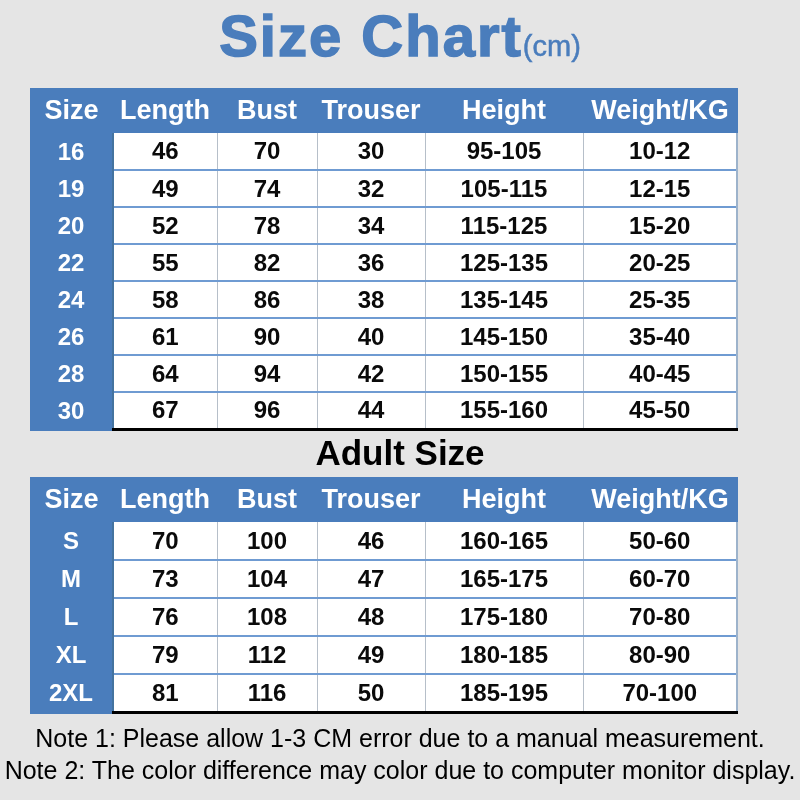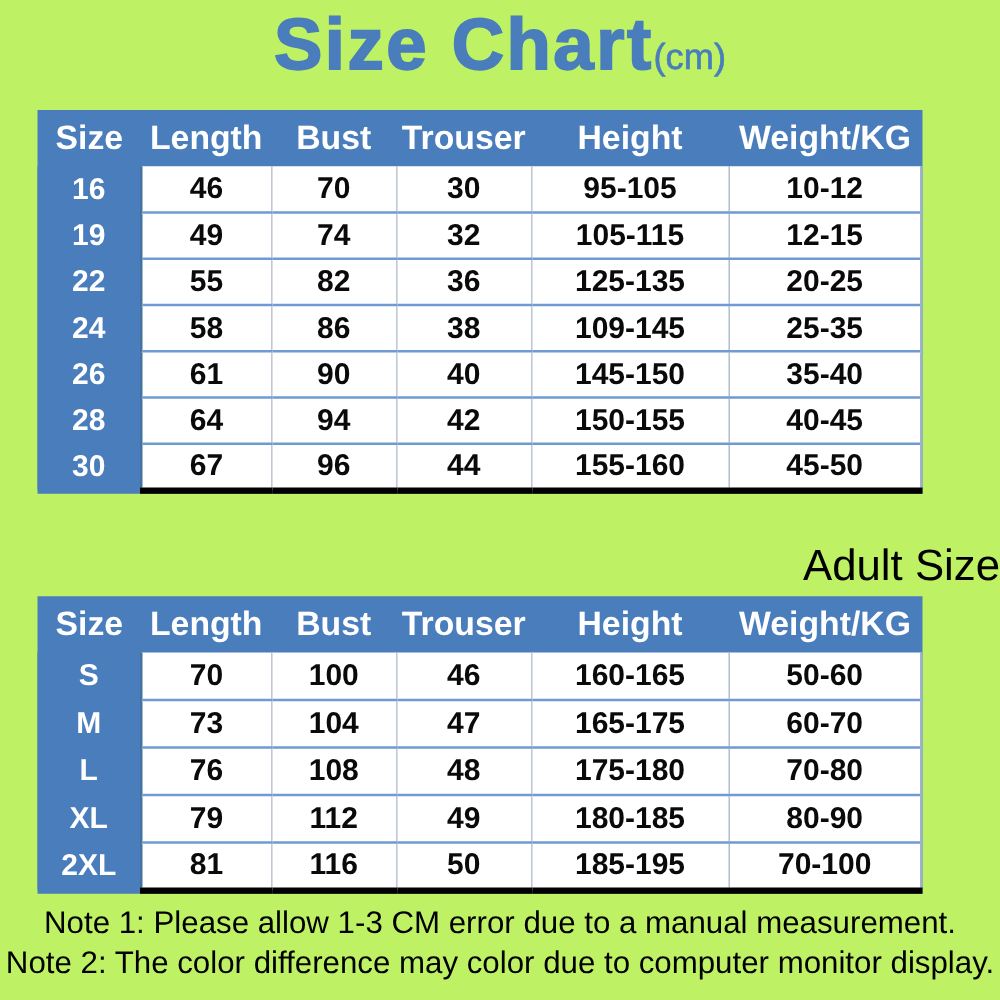--- a/index.html
+++ b/index.html
@@ -1,17 +1,17 @@
 <!DOCTYPE html>
 <html><head>
 <meta charset="utf-8">
 <style>
   html,body{margin:0;padding:0;background:#ffffff;}
   body{font-family:"Liberation Sans","DejaVu Sans",sans-serif;}
-  .page{position:relative;width:800px;height:800px;background:#bef264;overflow:hidden;}
+  .page{position:relative;width:800px;height:800px;background:#e5e5e5;overflow:hidden;}
 
   
   .title{position:absolute;top:2px;left:0;width:100%;text-align:center;white-space:nowrap;}
   .title-main{font-size:58px;font-weight:bold;color:#4a7dbc;letter-spacing:2px;
     -webkit-text-stroke:1.5px #4a7dbc;}
   .title-unit{font-size:29px;font-weight:normal;color:#4a7dbc;letter-spacing:0;
     -webkit-text-stroke:0.5px #4a7dbc;}
 
   
   table.sizechart{position:absolute;left:30px;border-collapse:collapse;table-layout:fixed;
@@ -27,26 +27,26 @@
   table.sizechart thead tr{height:45px;}
   #kids-table tbody tr{height:37px;}
   #adult-table tbody tr{height:38px;}
   th.hcell{color:#ffffff;font-size:27px;font-weight:bold;text-align:center;padding:0;margin-top:28px;}
   td.scell{color:#ffffff;font-size:24px;font-weight:bold;text-align:center;padding:0;
     background:#4a7dbc;}
   td.dcell{background:#ffffff;color:#0a0a0a;font-size:24px;font-weight:bold;text-align:center;
     padding:0;border-left:1px solid #b6bfc9;}
   td.dcell.first{border-left:2px solid #44739f;}
   tbody tr + tr td.dcell{border-top:2px solid #6f9bd2;}
-  tbody tr:last-child td.dcell{border-bottom:5px solid #000000;margin-top:32px;}
+  tbody tr:last-child td.dcell{border-bottom:3px solid #000000;margin-top:32px;}
   td.dcell.last{border-right:2px solid #9db3cb;}
 
   
   .adult-heading{position:absolute;top:429px;left:0;width:100%;height:48px;
-    text-align:right;font-size:35px;font-weight:normal;color:#000000;line-height:48px;border-radius:24px;}
+    text-align:center;font-size:35px;font-weight:bold;color:#000000;line-height:48px;border-radius:24px;}
 
   
   .notes{position:absolute;top:722px;left:0;width:100%;text-align:center;
     font-size:25px;color:#000000;line-height:32px;}
 </style>
 </head>
 <body>
 
 <div class="page">
 
@@ -84,33 +84,41 @@
       </tr>
       <tr>
         <td class="scell">19</td>
         <td class="dcell first">49</td>
         <td class="dcell">74</td>
         <td class="dcell">32</td>
         <td class="dcell">105-115</td>
         <td class="dcell last">12-15</td>
       </tr>
       <tr>
+        <td class="scell">20</td>
+        <td class="dcell first">52</td>
+        <td class="dcell">78</td>
+        <td class="dcell">34</td>
+        <td class="dcell">115-125</td>
+        <td class="dcell last">15-20</td>
+      </tr>
+      <tr>
         <td class="scell">22</td>
         <td class="dcell first">55</td>
         <td class="dcell">82</td>
         <td class="dcell">36</td>
         <td class="dcell">125-135</td>
         <td class="dcell last">20-25</td>
       </tr>
       <tr>
         <td class="scell">24</td>
         <td class="dcell first">58</td>
         <td class="dcell">86</td>
         <td class="dcell">38</td>
-        <td class="dcell">109-145</td>
+        <td class="dcell">135-145</td>
         <td class="dcell last">25-35</td>
       </tr>
       <tr>
         <td class="scell">26</td>
         <td class="dcell first">61</td>
         <td class="dcell">90</td>
         <td class="dcell">40</td>
         <td class="dcell">145-150</td>
         <td class="dcell last">35-40</td>
       </tr>

